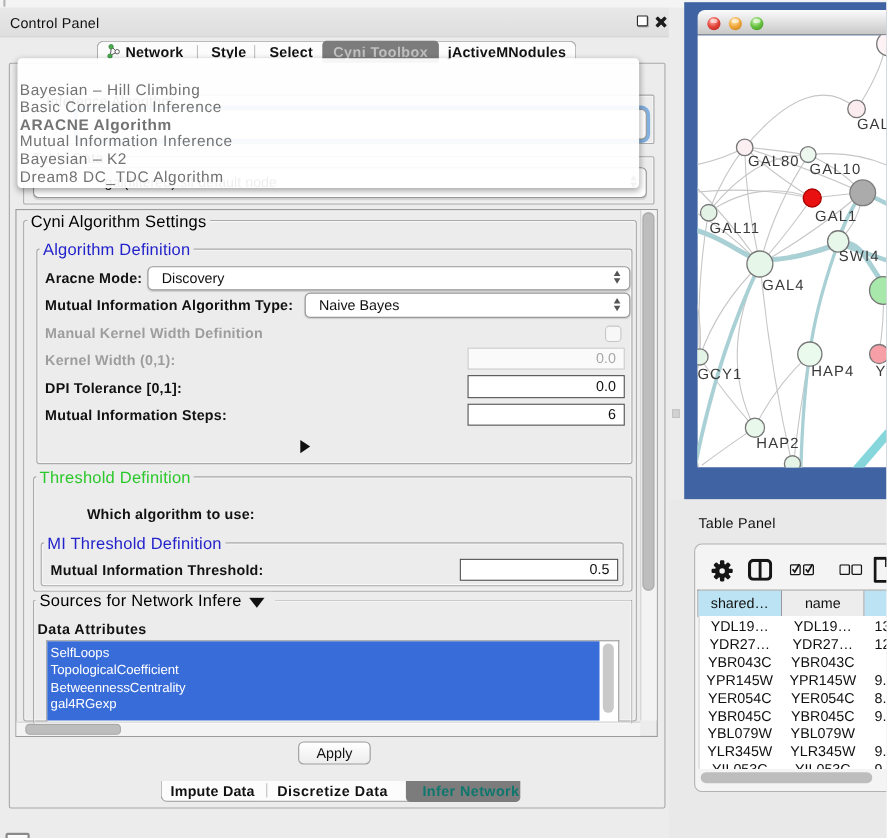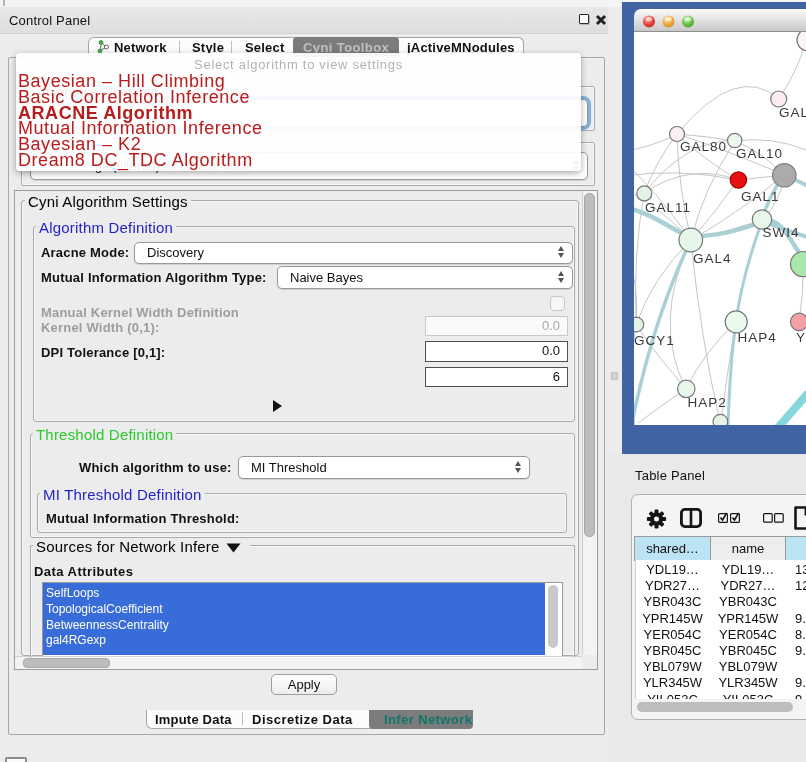--- a/index.html
+++ b/index.html
@@ -85,44 +85,39 @@
       </div>
     </div>
   <div class="lbl b" style="left:41px;top:270px;">Mutual Information Algorithm Type:</div>
   <div class="combo" style="left:277px;top:266px;width:294px;height:21px;">
       <div class="txt" style="left:12px;top:3px;">Naive Bayes</div>
       <div class="step" style="top:4px;">
         <div class="up"></div>
         <div class="dn"></div>
       </div>
     </div>
-  <div class="lbl b dis" style="left:41px;top:295px;margin-top:10px;">Manual Kernel Width Definition</div>
+  <div class="lbl b dis" style="left:41px;top:295px;">Manual Kernel Width Definition</div>
   <div class="abs" style="left:550px;top:296px;width:13px;height:13px;background:#f7f7f7;border:1px solid #c6c6c6;border-radius:4px;"></div>
   <div class="lbl b dis" style="left:41px;top:320px;">Kernel Width (0,1):</div>
   <div class="nfield" style="left:425px;top:316px;width:143px;height:20px;line-height:17px;border:1px solid #c9c9c9;background:#fafafa;color:#a9a9a9;">0.0</div>
   <div class="lbl b" style="left:41px;top:345px;">DPI Tolerance [0,1]:</div>
   <div class="nfield" style="left:425px;top:341px;width:143px;height:21px;line-height:18px;">0.0</div>
+  <div class="lbl b" style="left:41px;top:370px;">Mutual Information Steps:</div>
   <div class="nfield" style="left:425px;top:367px;width:143px;height:20px;line-height:17px;">6</div>
   <svg class="abs" style="left:272px;top:400px;" width="11" height="12" viewBox="0 0 11 12">
       <path d="M1 0 L10 6 L1 12 Z" fill="#111"></path>
     </svg>
 
   <div class="tbox" style="left:30px;top:433px;width:543px;height:103px;border-radius:3px;"></div>
   <div class="tb-label" style="left:33px;top:426px;color:#2bc82b;">Threshold Definition</div>
   <div class="lbl b" style="left:79px;top:460px;">Which algorithm to use:</div>
-  <div class="combo" style="left:238px;top:456px;width:290px;height:21px;">
-      <div class="txt" style="left:12px;top:3px;">MI Threshold</div>
-      <div class="step" style="top:4px;">
-        <div class="up"></div>
-        <div class="dn"></div>
-      </div>
-    </div>
   <div class="tbox" style="left:37px;top:493px;width:528px;height:38px;border-radius:3px;"></div>
   <div class="tb-label" style="left:40px;top:486px;color:#2323cc;">MI Threshold Definition</div>
   <div class="lbl b" style="left:46px;top:511px;">Mutual Information Threshold:</div>
+  <div class="nfield" style="left:418px;top:508px;width:144px;height:20px;line-height:17px;">0.5</div>
 
   <div class="tbox" style="left:30px;top:545px;width:543px;height:112px;border-bottom:none;"></div>
   <div class="tb-label" style="left:33px;top:538px;">Sources for Network Inference</div>
   <div class="abs" style="left:219px;top:540px;width:31px;height:12px;background:#ececec;"></div>
     <svg class="abs" style="left:226px;top:543px;" width="15" height="10" viewBox="0 0 15 10">
       <path d="M0.5 0.5 L14.5 0.5 L7.5 9.5 Z" fill="#111"></path>
     </svg>
   <div class="lbl b" style="left:34px;top:564px;letter-spacing:0.45px;">Data Attributes</div>
   <div class="abs" style="left:42px;top:582px;width:519px;height:73px;background:#fff;border:1px solid #999;border-bottom:none;"></div>
   <div class="abs" style="left:43px;top:583px;width:502px;height:72px;background:#386cd9;"></div>
@@ -132,22 +127,21 @@
   <div class="abs" style="left:271px;top:674px;width:64px;height:19px;background:linear-gradient(#ffffff,#ededed);border:1px solid #9d9d9d;border-radius:5px;text-align:center;font-size:13px;color:#111;line-height:19px;">Apply</div>
 
   <div class="abs" style="left:146px;top:710px;width:325px;height:18px;background:#fcfcfc;border:1px solid #a6a6a6;border-top:none;border-radius:0 0 6px 6px;"></div>
   <div class="lbl b" style="left:155px;top:712px;">Impute Data</div>
   <div class="abs" style="left:242px;top:712px;width:1px;height:13px;background:#c0c0c0;"></div>
   <div class="lbl b" style="left:252px;top:712px;letter-spacing:0.5px;">Discretize Data</div>
   <div class="abs" style="left:369px;top:710px;width:104px;height:19px;background:#7c7c7c;border-radius:0 0 4px 4px;"></div>
   <div class="lbl b" style="left:384px;top:712px;color:#0f766e;letter-spacing:0.4px;">Infer Network</div>
 
   <div class="abs" style="left:16px;top:53px;width:565px;height:118px;background:rgba(255,255,255,0.93);border-radius:4px;box-shadow:0 2px 6px rgba(0,0,0,0.35);"></div>
-  <div class="abs" style="left:16px;top:57px;width:565px;text-align:center;font-size:13px;color:#b2b2b2;letter-spacing:0.7px;">Select algorithm to view settings</div>
-  <div class="abs" style="left:18px;top:74px;font-size:18px;color:#b91c1c;line-height:15.8px;letter-spacing:0.55px;">Bayesian – Hill Climbing<br>Basic Correlation Inference<br><span class="b">ARACNE Algorithm</span><br>Mutual Information Inference<br>Bayesian – K2<br>Dream8 DC_TDC Algorithm</div>
+  <div class="abs" style="left:18px;top:74px;font-size:14px;color:#737373;line-height:15.8px;letter-spacing:0.55px;">Bayesian – Hill Climbing<br>Basic Correlation Inference<br><span class="b">ARACNE Algorithm</span><br>Mutual Information Inference<br>Bayesian – K2<br>Dream8 DC_TDC Algorithm</div>
 
   <div class="abs" style="left:611px;top:372px;width:5px;height:6px;background:#d2d2d2;border:1px solid #c2c2c2;"></div>
 
   <div class="abs" style="left:5px;top:757px;width:18px;height:10px;border:2px solid #8a8a8a;border-radius:2px;background:linear-gradient(#fff,#e8e8e8);"></div>
 
   <div class="abs" style="left:622px;top:2px;width:184px;height:452px;background:#4064a3;"></div>
   <div class="abs" style="left:634px;top:9px;width:172px;height:22px;background:linear-gradient(#fbfbfb,#c8c8c8);border-bottom:1px solid #8f8f8f;border-radius:7px 0 0 0;"></div>
   <svg class="abs" style="left:640px;top:13px;" width="60" height="17" viewBox="0 0 60 17">
     <defs>
       <radialGradient id="rg" cx="0.4" cy="0.3" r="0.9">

